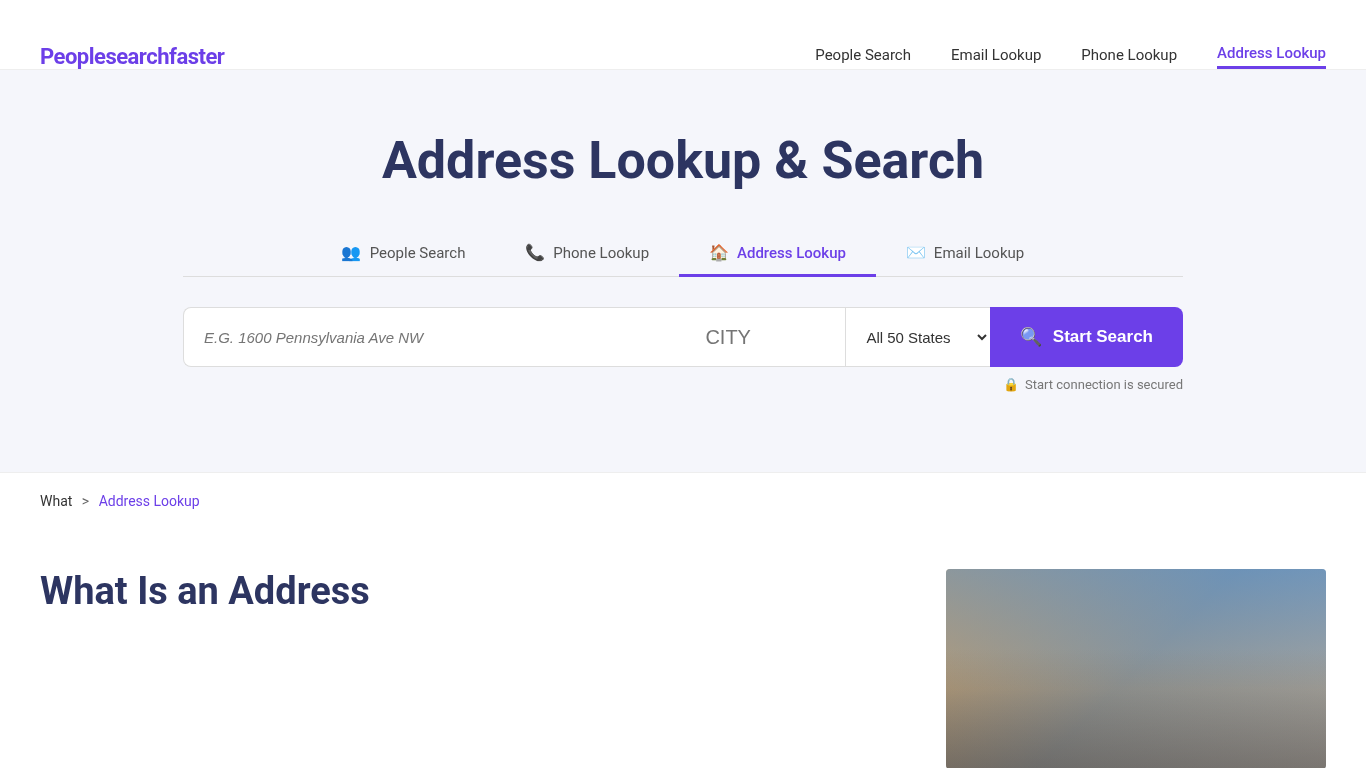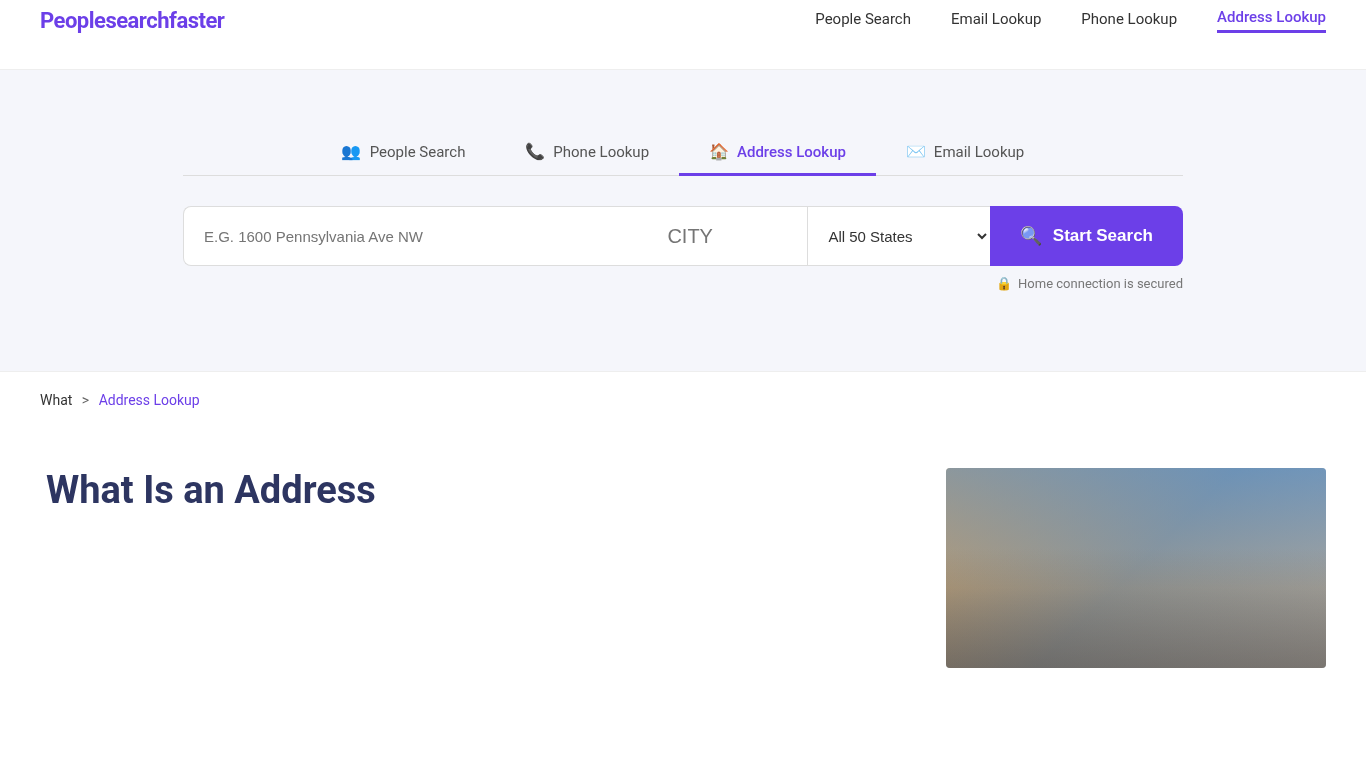--- a/index.html
+++ b/index.html
@@ -1,23 +1,23 @@
 <!DOCTYPE html>
 <html><head>
   <meta charset="utf-8">
   <style>
     * { margin: 0; padding: 0; box-sizing: border-box; }
     body { font-family: -apple-system, BlinkMacSystemFont, 'Segoe UI', Roboto, sans-serif; background: #fff; }
 
     
     .header {
       display: flex;
-      align-items: flex-start;
+      align-items: flex-end;
       justify-content: space-between;
-      padding: 8px 40px;
+      padding: 0 40px;
       height: 70px;
       background: #fff;
       border-bottom: 1px solid #eee;
     }
     .logo {
       font-size: 22px;
       font-weight: 700;
       color: #6c3fe8;
       text-decoration: none;
       letter-spacing: -0.5px;
@@ -95,35 +95,36 @@
       flex: 1;
       height: 60px;
       padding: 0 20px;
       font-size: 15px;
       border: 1px solid #ddd;
       border-right: none;
       border-radius: 8px 0 0 8px;
       background: #fff;
       color: #aaa;
       outline: none;
+      font-style: italic;
     }
     .search-input-city {
       width: 160px;
       height: 60px;
       padding: 0 20px;
       font-size: 20px;
       border: 1px solid #ddd;
       border-right: none;
       border-left: none;
       background: #fff;
       color: #aaa;
       outline: none;
     }
     .search-select-state {
-      width: 183px;
+      width: 145px;
       height: 60px;
       padding: 0 16px;
       font-size: 15px;
       border: 1px solid #ddd;
       border-right: none;
       border-radius: 0;
       background: #fff;
       color: #333;
       outline: none;
       appearance: auto;
@@ -181,21 +182,20 @@
       gap: 40px;
     }
     .lower-text {
       flex: 1;
     }
     .lower-title {
       font-size: 38px;
       font-weight: 700;
       color: #2d3561;
       line-height: 1.2;
-      margin-left: 6px;
     }
     .lower-image {
       width: 380px;
       height: 200px;
       background: linear-gradient(135deg, #c8a87a 0%, #7a9cbc 50%, #a0b8d0 100%);
       border-radius: 4px;
       overflow: hidden;
       position: relative;
       flex-shrink: 0;
     }
@@ -224,20 +224,21 @@
   <a class="logo">Peoplesearchfaster</a>
   <nav class="nav">
     <a class="nav-item">People Search</a>
     <a class="nav-item">Email Lookup</a>
     <a class="nav-item">Phone Lookup</a>
     <a class="nav-item active">Address Lookup</a>
   </nav>
 </header>
 
 <section class="hero">
+  <h1 class="hero-title">Address Lookup &amp; Search</h1>
 
   <div class="tabs">
     <div class="tab">
       <span class="tab-icon">👥</span>
       <span>People Search</span>
     </div>
     <div class="tab">
       <span class="tab-icon">📞</span>
       <span>Phone Lookup</span>
     </div>
@@ -308,21 +309,21 @@
       <option>Wyoming</option>
     </select>
     <button class="search-btn">
       <span class="search-icon-btn">🔍</span>
       <span>Start Search</span>
     </button>
   </div>
 
   <div class="secured-text">
     <span class="lock-icon">🔒</span>
-    <span>Home connection is secured</span>
+    <span>Start connection is secured</span>
   </div>
 </section>
 
 <div class="breadcrumb">
   <a class="breadcrumb-home">What</a>
   <span class="breadcrumb-separator">&gt;</span>
   <span class="breadcrumb-current">Address Lookup</span>
 </div>
 
 <div class="lower-section">

